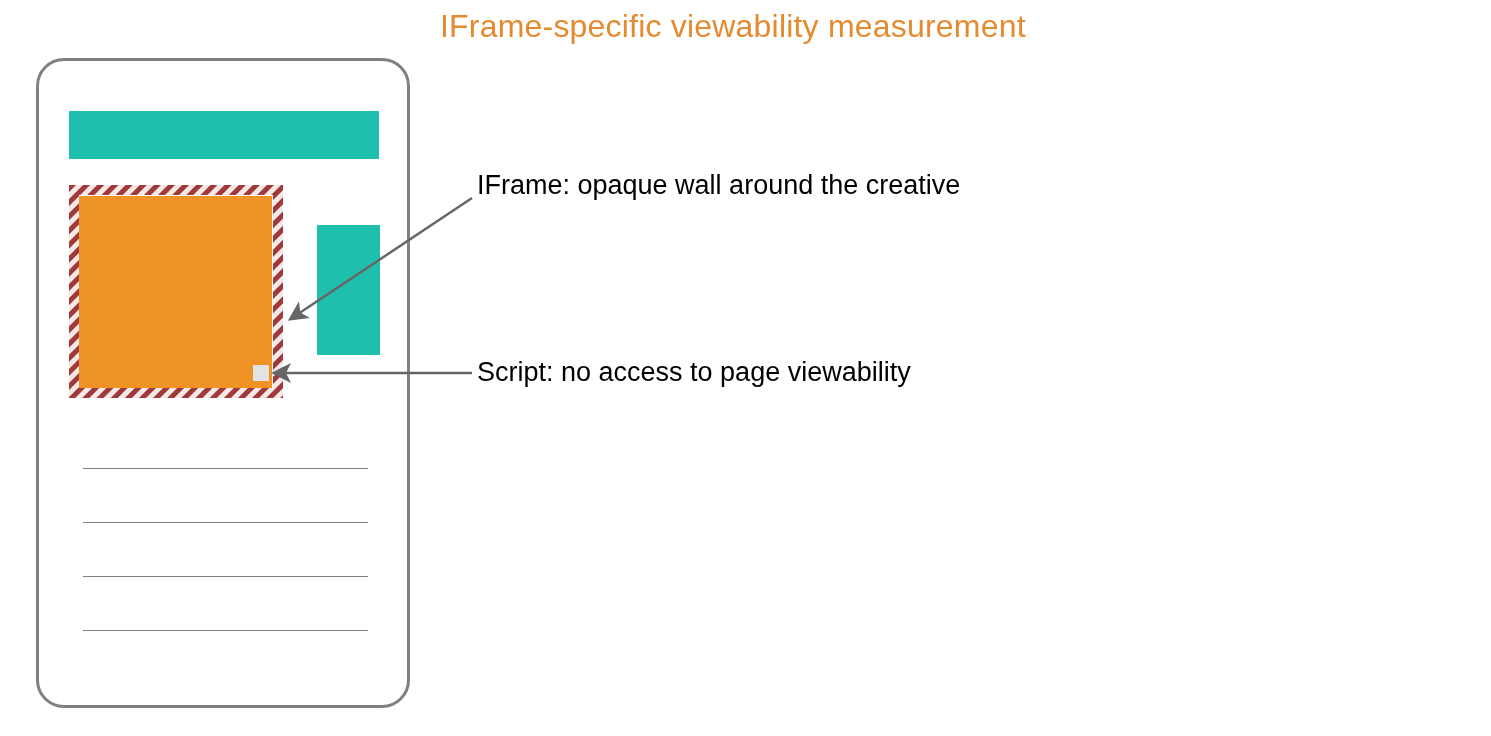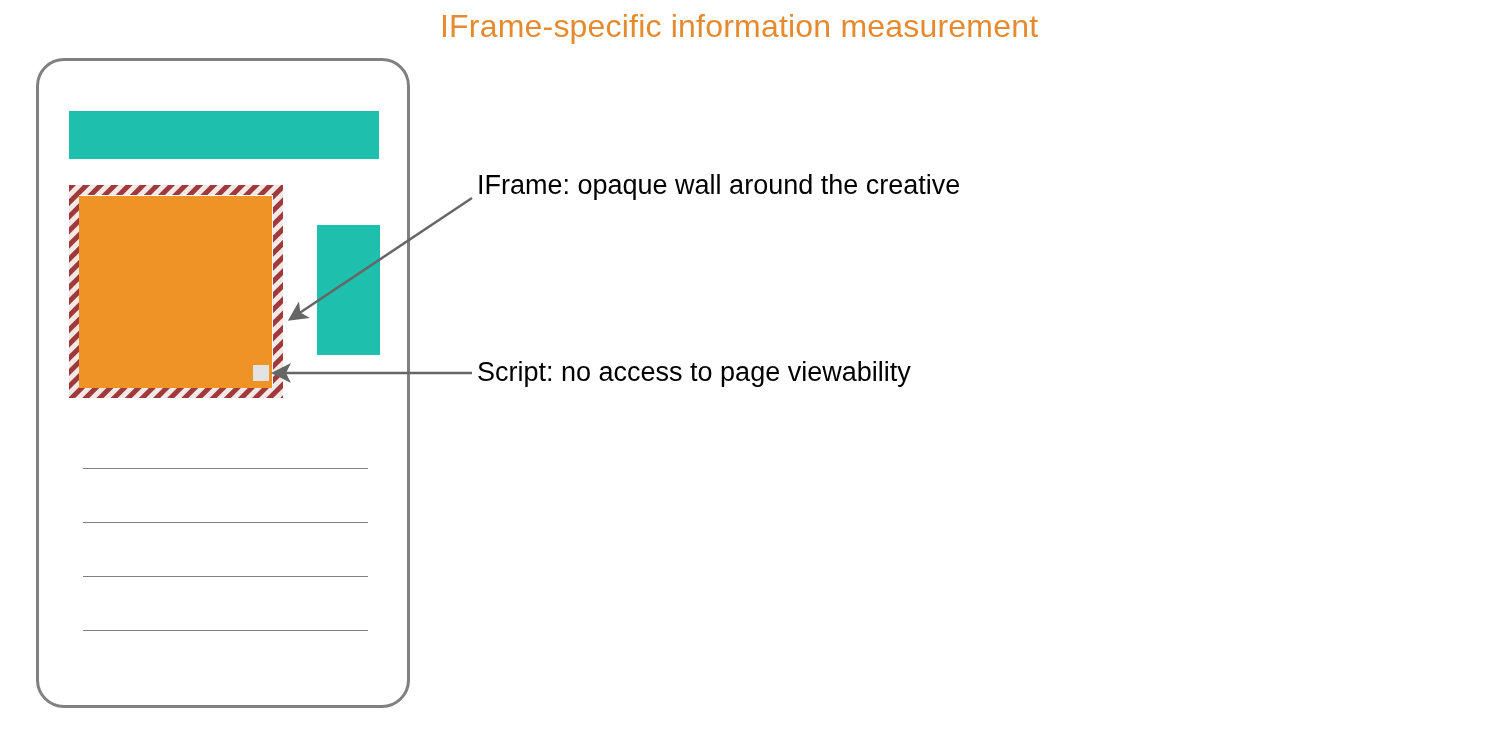--- a/index.html
+++ b/index.html
@@ -85,21 +85,21 @@
   .arrow-svg {
     position: absolute;
     left: 0;
     top: 0;
     pointer-events: none;
   }
 </style>
 </head>
 <body>
 
-<div class="title">IFrame-specific information measurement</div>
+<div class="title">IFrame-specific viewability measurement</div>
 
 <div class="phone">
 
   <div class="banner"></div>
 
   <div class="stripe-frame">
     <svg width="214" height="213" viewBox="0 0 214 213">
       <defs>
         <pattern id="hatch" patternUnits="userSpaceOnUse" width="10" height="10" patternTransform="rotate(45)">
           <rect width="10" height="10" fill="#f5e9e7"></rect>

